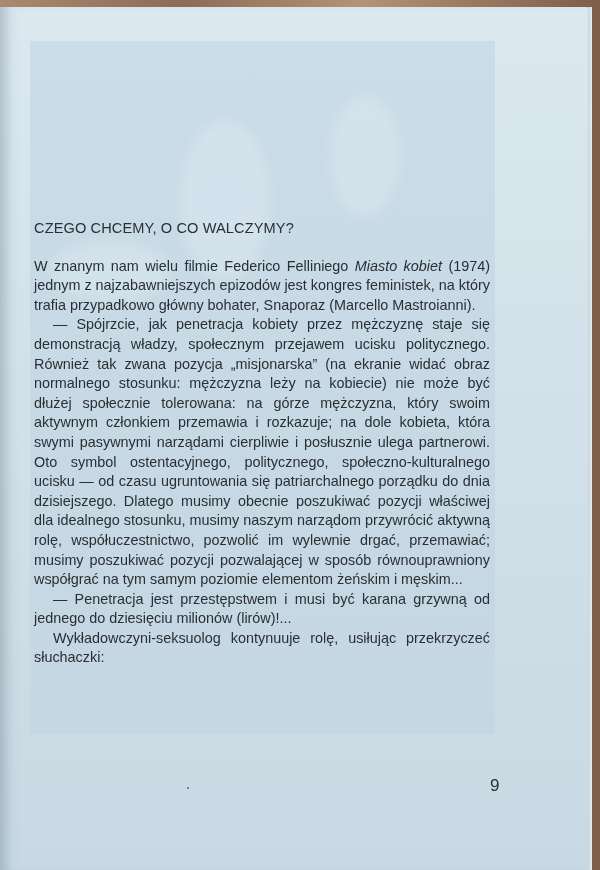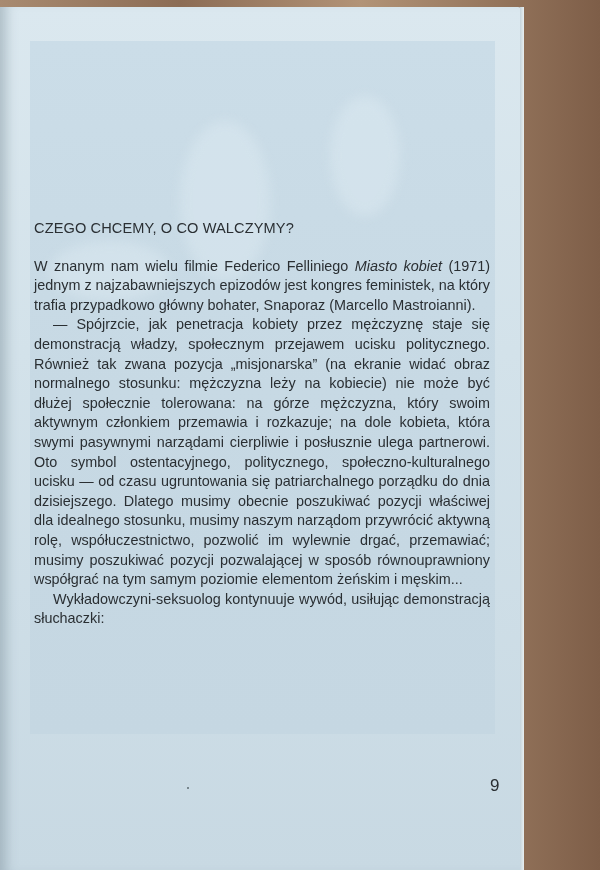--- a/index.html
+++ b/index.html
@@ -7,21 +7,21 @@
     width: 600px; height: 870px; overflow: hidden; position: relative;
     background: #9a7a62;
     font-family: "Liberation Sans", sans-serif;
   }
   .bg-wood {
     position: absolute; inset: 0;
     background:
       linear-gradient(90deg, #a88a70 0%, #8c6c55 30%, #b29377 60%, #7e5e48 100%);
   }
   .page {
-    position: absolute; left: 0; top: 7px; width: 524px; height: 863px;
+    position: absolute; left: 0; top: 7px; width: 592px; height: 863px;
     background: linear-gradient(180deg, #dbe8ef 0%, #d3e2ea 40%, #c8d9e3 100%);
     border-top-right-radius: 6px;
     box-shadow: inset 14px 0 12px -8px rgba(120,140,150,0.45);
   }
   .page-edge {
     position: absolute; right: 0; top: 0; width: 4px; height: 100%;
     background: linear-gradient(90deg, #c5d4dc, #e8eef0);
   }
   .photo-area {
     position: absolute; left: 30px; top: 34px; width: 465px; height: 693px;
@@ -56,21 +56,22 @@
 
   <div class="photo-area" title="faded photograph (film still)">
     <div class="ghost" style="left:150px;top:80px;width:90px;height:160px;"></div>
     <div class="ghost" style="left:300px;top:55px;width:70px;height:120px;"></div>
     <div class="ghost" style="left:20px;top:200px;width:120px;height:60px;"></div>
   </div>
 
   <div class="content">
     <h2 class="heading">CZEGO CHCEMY, O CO WALCZYMY?</h2>
 
-    <p class="para first"><span>W znanym nam wielu filmie Federico Felliniego </span><em>Miasto kobiet</em><span> (1971) jednym z najzabawniejszych epizodów jest kongres feministek, na który trafia przypadkowo główny bohater, Snaporaz (Marcello Mastroianni).</span></p>
+    <p class="para first"><span>W znanym nam wielu filmie Federico Felliniego </span><em>Miasto kobiet</em><span> (1974) jednym z najzabawniejszych epizodów jest kongres feministek, na który trafia przypadkowo główny bohater, Snaporaz (Marcello Mastroianni).</span></p>
 
     <p class="para indent">— Spójrzcie, jak penetracja kobiety przez mężczyznę staje się demonstracją władzy, społecznym przejawem ucisku politycznego. Również tak zwana pozycja „misjonarska” (na ekranie widać obraz normalnego stosunku: mężczyzna leży na kobiecie) nie może być dłużej społecznie tolerowana: na górze mężczyzna, który swoim aktywnym członkiem przemawia i rozkazuje; na dole kobieta, która swymi pasywnymi narządami cierpliwie i posłusznie ulega partnerowi. Oto symbol ostentacyjnego, politycznego, społeczno-kulturalnego ucisku — od czasu ugruntowania się patriarchalnego porządku do dnia dzisiejszego. Dlatego musimy obecnie poszukiwać pozycji właściwej dla idealnego stosunku, musimy naszym narządom przywrócić aktywną rolę, współuczestnictwo, pozwolić im wylewnie drgać, przemawiać; musimy poszukiwać pozycji pozwalającej w sposób równouprawniony współgrać na tym samym poziomie elementom żeńskim i męskim...</p>
-    <p class="para indent">Wykładowczyni-seksuolog kontynuuje wywód, usiłując demonstracją słuchaczki:</p>
+    <p class="para indent">— Penetracja jest przestępstwem i musi być karana grzywną od jednego do dziesięciu milionów (lirów)!...</p>
+    <p class="para indent">Wykładowczyni-seksuolog kontynuuje rolę, usiłując przekrzyczeć słuchaczki:</p>
   </div>
 
   <div class="speck"></div>
   <div class="page-number">9</div>
 </div>
 
 </body></html>

